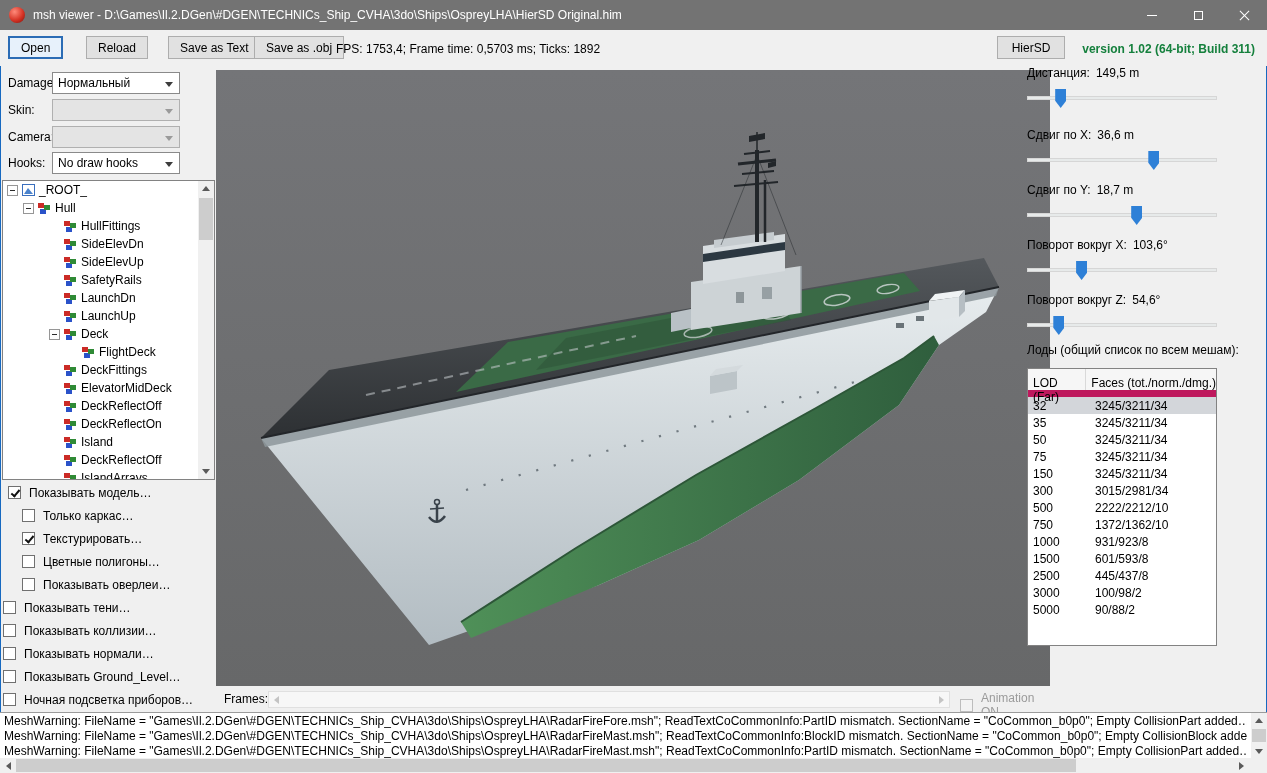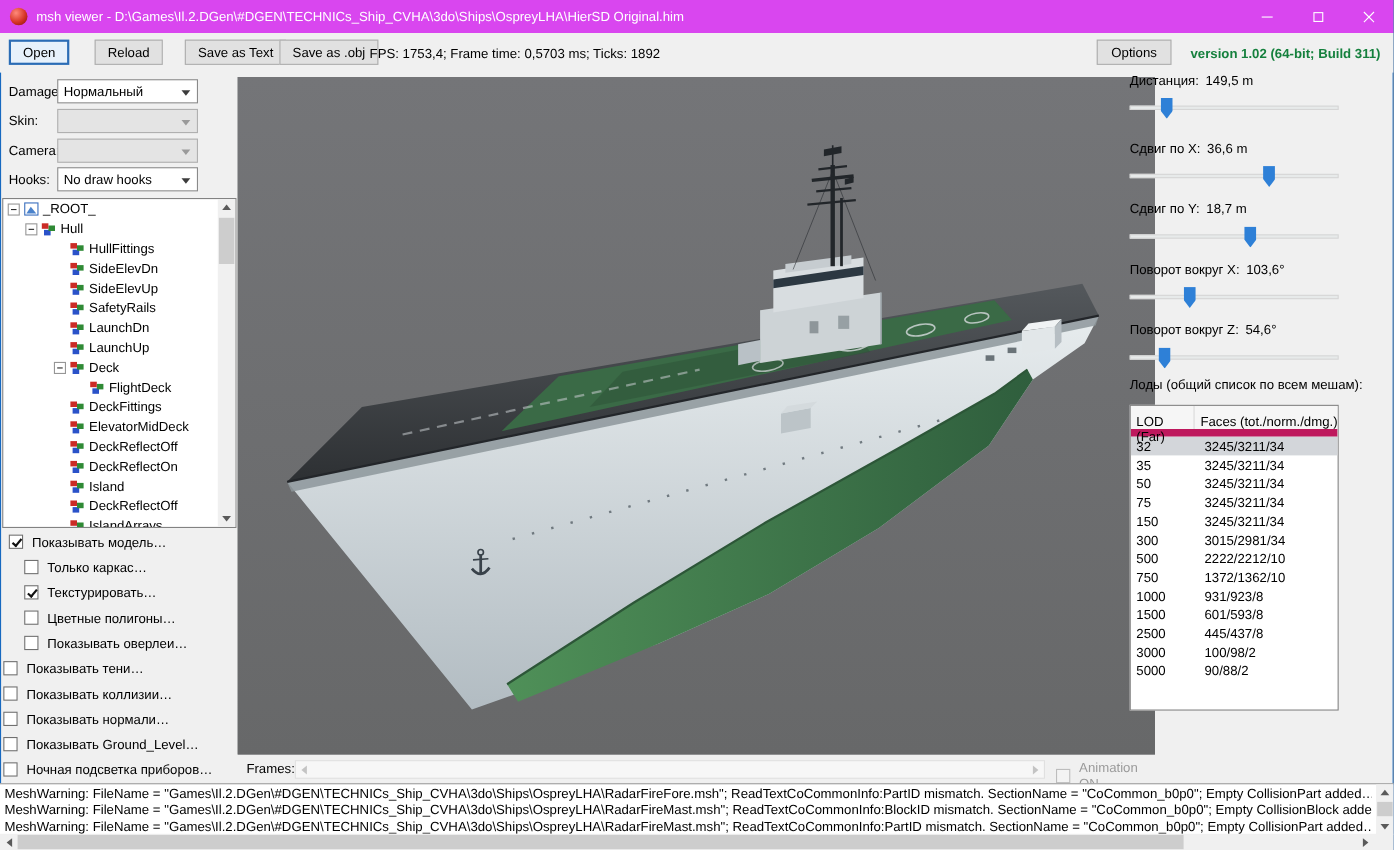--- a/index.html
+++ b/index.html
@@ -2,21 +2,21 @@
 <html><head>
 <meta charset="utf-8">
 <style>
   * { margin:0; padding:0; box-sizing:border-box; }
   html,body { background:#4a4a4a; }
   body { font-family:"Liberation Sans","DejaVu Sans",sans-serif; font-size:12px; color:#000; }
   .app { position:relative; width:1267px; height:773px; background:#f0f0f0; overflow:hidden;
          box-shadow: inset 0 0 0 1px #1769c0; }
 
   
-  .titlebar { position:absolute; left:0; top:0; width:1267px; height:30px; background:#d946ef;
+  .titlebar { position:absolute; left:0; top:0; width:1267px; height:30px; background:#737373;
               display:flex; align-items:center; }
   .app-icon { width:16px; height:16px; border-radius:50%; margin:0 8px 0 9px;
               background:radial-gradient(circle at 35% 30%, #ff8a7a, #d63426 55%, #7e0e06); flex:none; }
   .title-text { color:#fff; font-size:12px; white-space:nowrap; overflow:hidden; flex:1 1 auto; }
   .win-controls { display:flex; height:30px; flex:none; }
   .win-btn { width:46px; height:30px; display:flex; align-items:center; justify-content:center; cursor:default; }
   .glyph-min { width:10px; height:1px; background:#fff; }
   .glyph-max { width:9px; height:9px; border:1px solid #fff; }
   .glyph-close { position:relative; width:11px; height:11px; }
   .glyph-close::before,.glyph-close::after { content:""; position:absolute; left:-1px; top:5px; width:13px; height:1px; background:#fff; }
@@ -135,21 +135,21 @@
         </div>
     </div>
   </div>
 
   <div class="toolbar">
     <button class="btn btn-default" style="left:8px;">Open</button>
     <button class="btn" style="left:86px;">Reload</button>
     <button class="btn" style="left:168px;">Save as Text</button>
     <button class="btn" style="left:254px;">Save as .obj</button>
     <span class="tb-stats">FPS: 1753,4; Frame time: 0,5703 ms; Ticks: 1892</span>
-    <button class="btn" style="left:997px; width:68px;">Options</button>
+    <button class="btn" style="left:997px; width:68px;">HierSD</button>
     <span class="tb-version">version 1.02 (64-bit; Build 311)</span>
   </div>
 
   <div class="dd-row" style="top:72px;">
     <span class="dd-label">Damage:</span>
     <div class="dd">
       <span>Нормальный</span>
       <span class="dd-arrow"></span>
     </div>
   </div>

